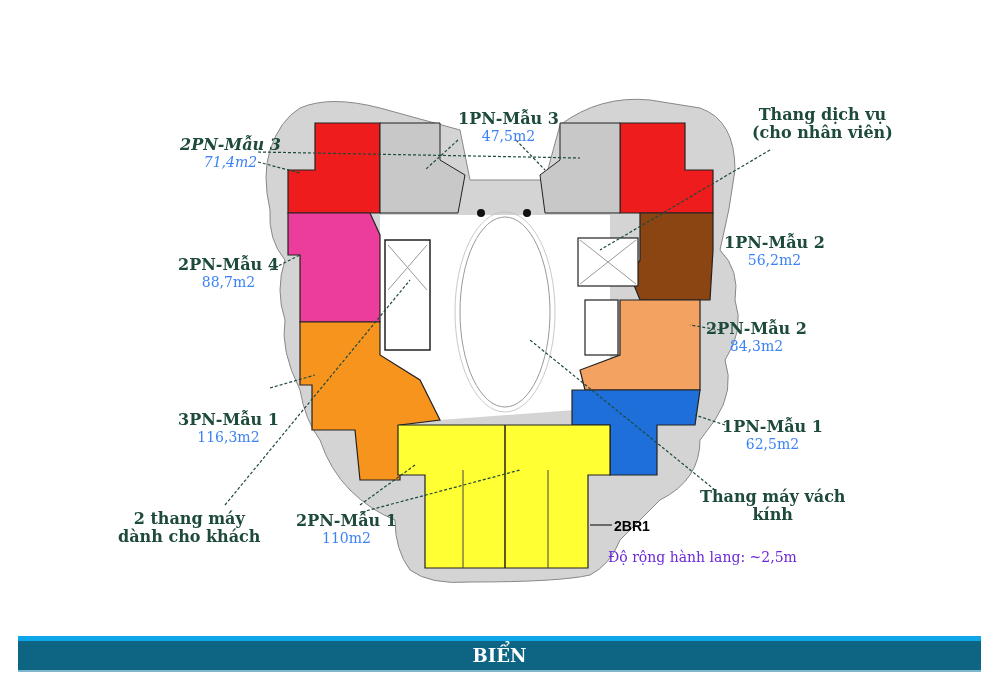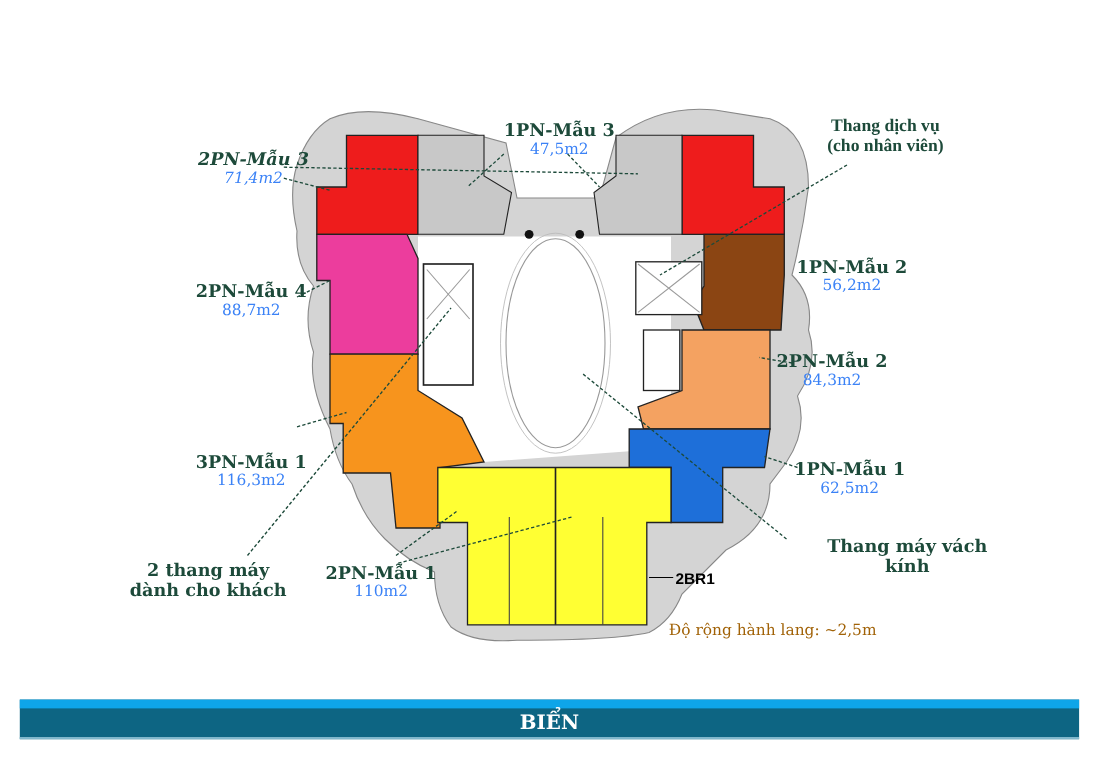--- a/index.html
+++ b/index.html
@@ -5,25 +5,25 @@
   html, body { margin: 0; padding: 0; }
   body {
     width: 1000px; height: 694px; overflow: hidden;
     background: #ffffff; position: relative;
     font-family: "DejaVu Serif", serif;
   }
   .plan { position: absolute; left: 0; top: 0; width: 1000px; height: 694px; }
   .lbl { position: absolute; text-align: center; line-height: 1.15; }
   .lbl .name { color: #1d4a3a; font-weight: bold; font-size: 16px; white-space: nowrap; }
   .lbl .area { color: #3b82f6; font-size: 14px; white-space: nowrap; }
-  .note { position: absolute; color: #a16207; font-size: 14px; line-height: 1.35; white-space: nowrap; margin-top: 16px; }
+  .note { position: absolute; color: #6d28d9; font-size: 14px; line-height: 1.35; white-space: nowrap; }
   .tag2br { position: absolute; font-family: "Liberation Sans", sans-serif; font-weight: bold; font-size: 14px; color: #000; }
   .banner {
     position: absolute; left: 18px; top: 636px; width: 963px; height: 36px;
-    background: #0d6583; border-top: 8px solid #0ea5e9; border-bottom: 2px solid #7fb7cc;
+    background: #0d6583; border-top: 5px solid #0ea5e9; border-bottom: 2px solid #7fb7cc;
     box-sizing: border-box; display: flex; align-items: center; justify-content: center;
   }
   .banner span { color: #ffffff; font-weight: bold; font-size: 18px; font-family: "DejaVu Serif", serif; }
 </style>
 </head>
 <body>
 
 <svg class="plan" viewBox="0 0 1000 694" xmlns="http://www.w3.org/2000/svg">
 
   <path d="M300,108 Q330,95 380,108 L460,130 L470,180 L545,180 L560,125 Q600,95 650,100 L700,108 Q735,120 735,170 Q730,210 720,250 Q740,270 735,300 Q745,330 725,360 Q735,390 715,420 L700,440 Q700,480 660,500 Q640,520 620,540 Q610,565 590,575 Q560,582 470,582 Q430,585 410,570 Q395,550 395,520 Q370,510 350,490 Q330,470 320,440 Q305,420 300,390 Q280,350 285,320 Q275,290 285,260 Q268,240 270,210 Q262,175 270,150 Q280,120 300,108 Z" fill="#d4d4d4" stroke="#888" stroke-width="1"></path>
@@ -109,29 +109,29 @@
 </div>
 <div class="lbl" style="left:706px; top:320px;">
   <div class="name">2PN-Mẫu 2</div>
   <div class="area">84,3m2</div>
 </div>
 <div class="lbl" style="left:722px; top:418px;">
   <div class="name">1PN-Mẫu 1</div>
   <div class="area">62,5m2</div>
 </div>
 
-<div class="lbl" style="left:752px; top:106px;font-family:Liberation Serif, serif;">
+<div class="lbl" style="left:752px; top:106px;">
   <div class="name">Thang dịch vụ</div>
   <div class="name">(cho nhân viên)</div>
 </div>
 <div class="lbl" style="left:118px; top:510px;">
   <div class="name">2 thang máy</div>
   <div class="name">dành cho khách</div>
 </div>
-<div class="lbl" style="left:752px; top:488px;">
+<div class="lbl" style="left:700px; top:488px;">
   <div class="name">Thang máy vách</div>
   <div class="name">kính</div>
 </div>
 <div class="tag2br" style="left:614px; top:518px;">2BR1</div>
 <div class="note" style="left:608px; top:548px;">
   <div>Độ rộng hành lang: ~2,5m</div>
 </div>
 
 <div class="banner">
   <span>BIỂN</span>

